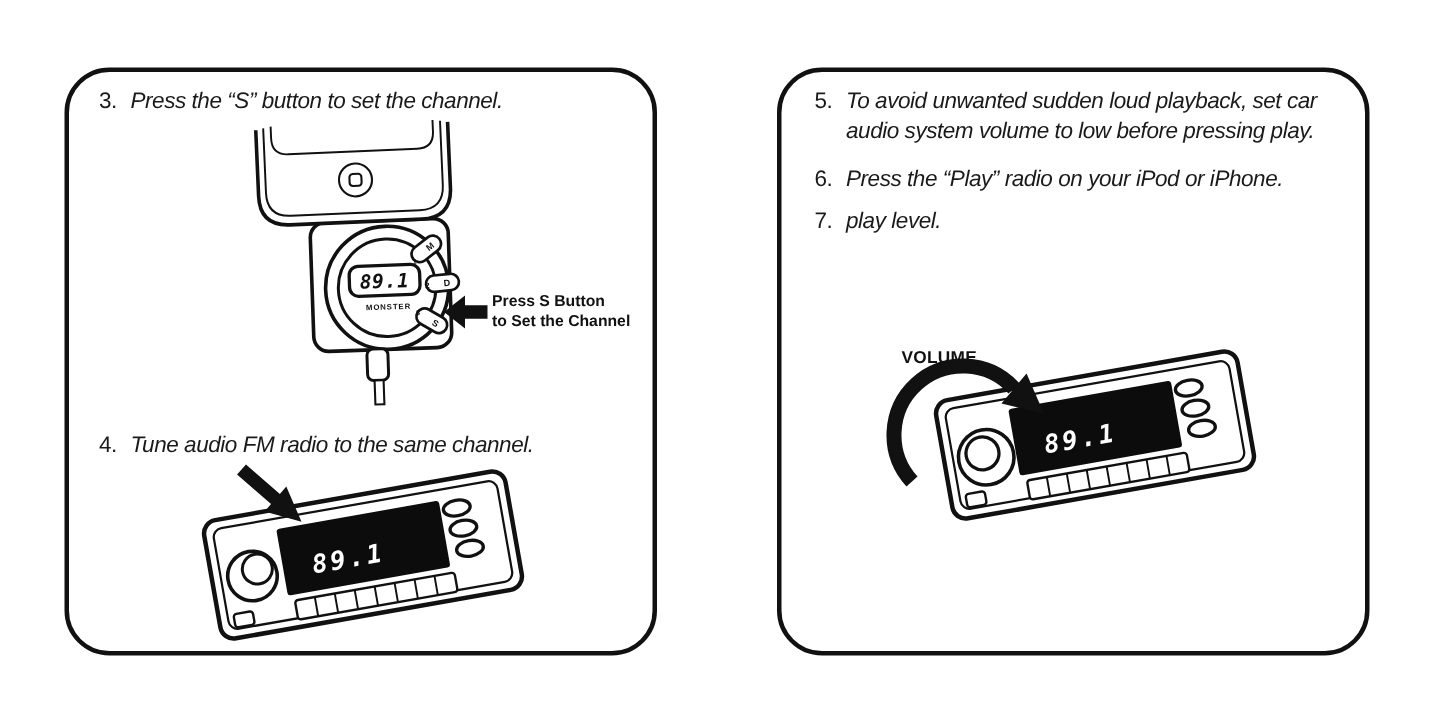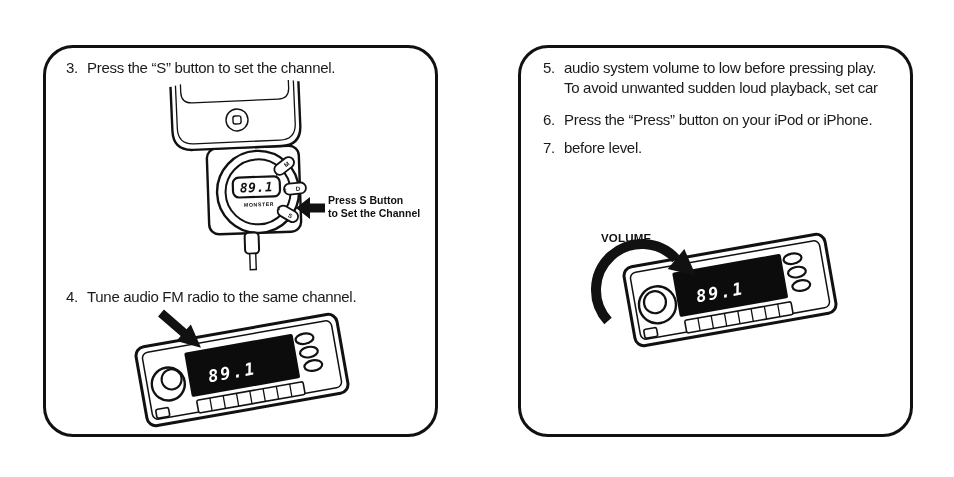--- a/index.html
+++ b/index.html
@@ -14,21 +14,21 @@
     border:3px solid #111; border-radius:30px; background:#fff;
   }
   #panel-left  { left:43px;  }
   #panel-right { left:518px; }
   .step {
     position:absolute; display:flex;
     font-size:15px; line-height:20px; letter-spacing:-0.3px;
     color:#1a1a1a; white-space:nowrap;
   }
   .step .num { width:14px; margin-right:7px; }
-  .step .ln  { display:block; }
+  .step .ln  { display:block;font-style:italic; }
   .illus { position:absolute; }
   .illus svg { display:block; width:100%; height:100%; }
   svg text { font-family:"Liberation Sans", sans-serif; }
   .seg {
     font-family:"DejaVu Sans Mono", monospace;
     font-weight:bold; font-style:italic;
   }
 </style>
 </head>
 <body>
@@ -126,36 +126,36 @@
       </g>
     </svg>
   </div>
 </section>
 
 <section class="panel" id="panel-right">
 
   <div class="step" style="left:22px;top:10px;">
     <span class="num">5.</span>
     <span class="lines">
+      <span class="ln">To avoid unwanted sudden loud playback, set car</span>
       <span class="ln">audio system volume to low before pressing play.</span>
-      <span class="ln">To avoid unwanted sudden loud playback, set car</span>
     </span>
   </div>
 
   <div class="step" style="left:22px;top:62px;">
     <span class="num">6.</span>
     <span class="lines">
-        <span class="ln">Press the “Press” button on your iPod or iPhone.</span>
+        <span class="ln">Press the “Play” radio on your iPod or iPhone.</span>
       </span>
   </div>
 
   <div class="step" style="left:22px;top:90px;">
     <span class="num">7.</span>
     <span class="lines">
-      <span class="ln">before level.</span>
+      <span class="ln">play level.</span>
     </span>
   </div>
 
   <div class="illus" style="left:49px;top:172px;width:300px;height:145px;">
     <svg viewBox="0 0 300 145" xmlns="http://www.w3.org/2000/svg">
       <g transform="translate(160,70) rotate(-10)">
         <rect x="-102" y="-40" width="204" height="80" rx="9" fill="#fff" stroke="#111" stroke-width="3"></rect>
         <rect x="-96" y="-34" width="192" height="68" rx="6" fill="none" stroke="#111" stroke-width="1.5"></rect>
         <g>
           <circle cx="-74" cy="2" r="18.5" fill="#fff" stroke="#111" stroke-width="2.4"></circle>

